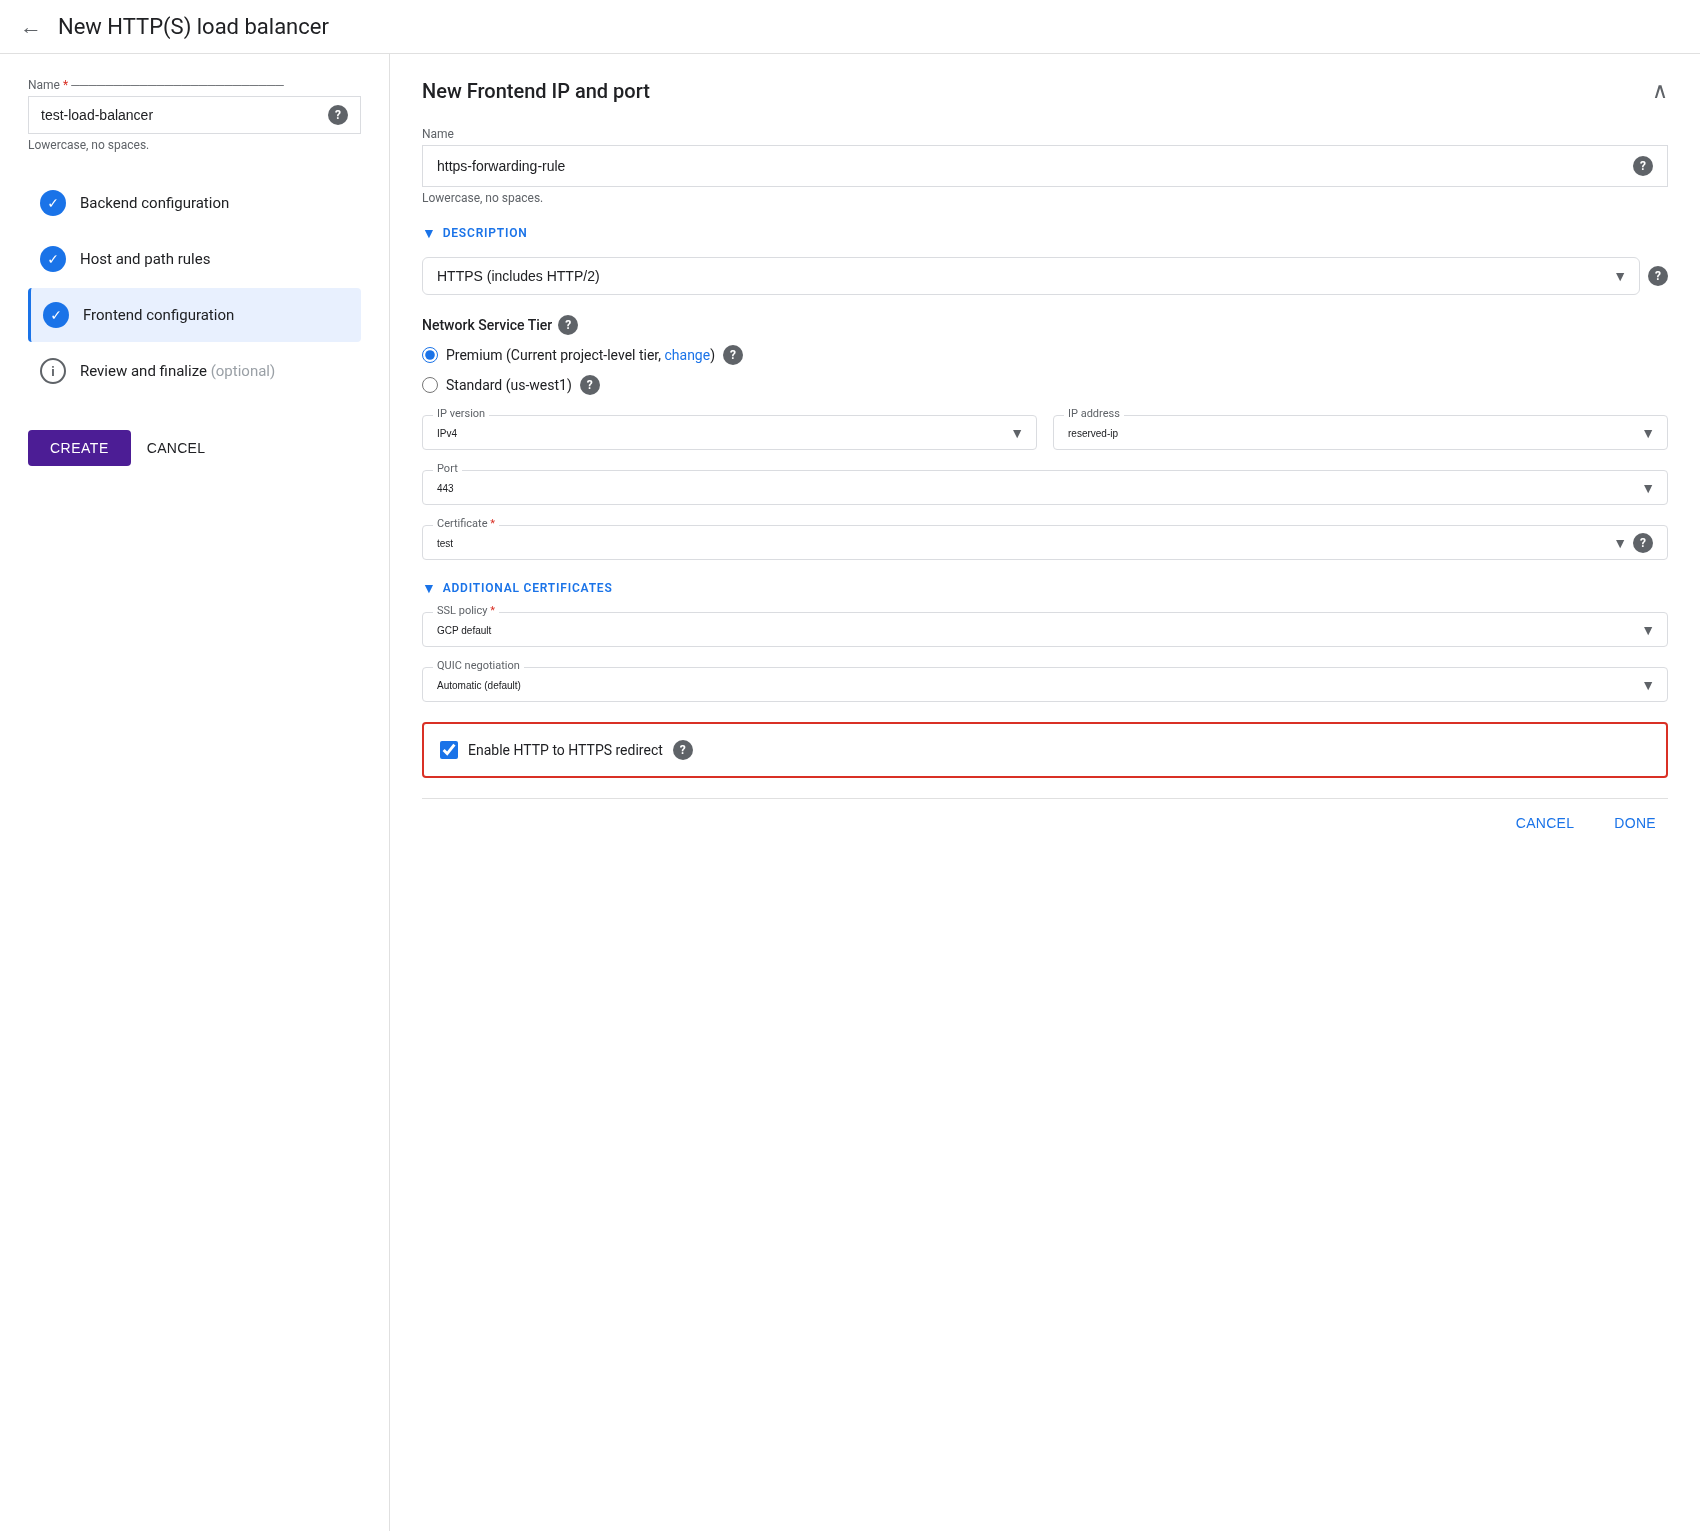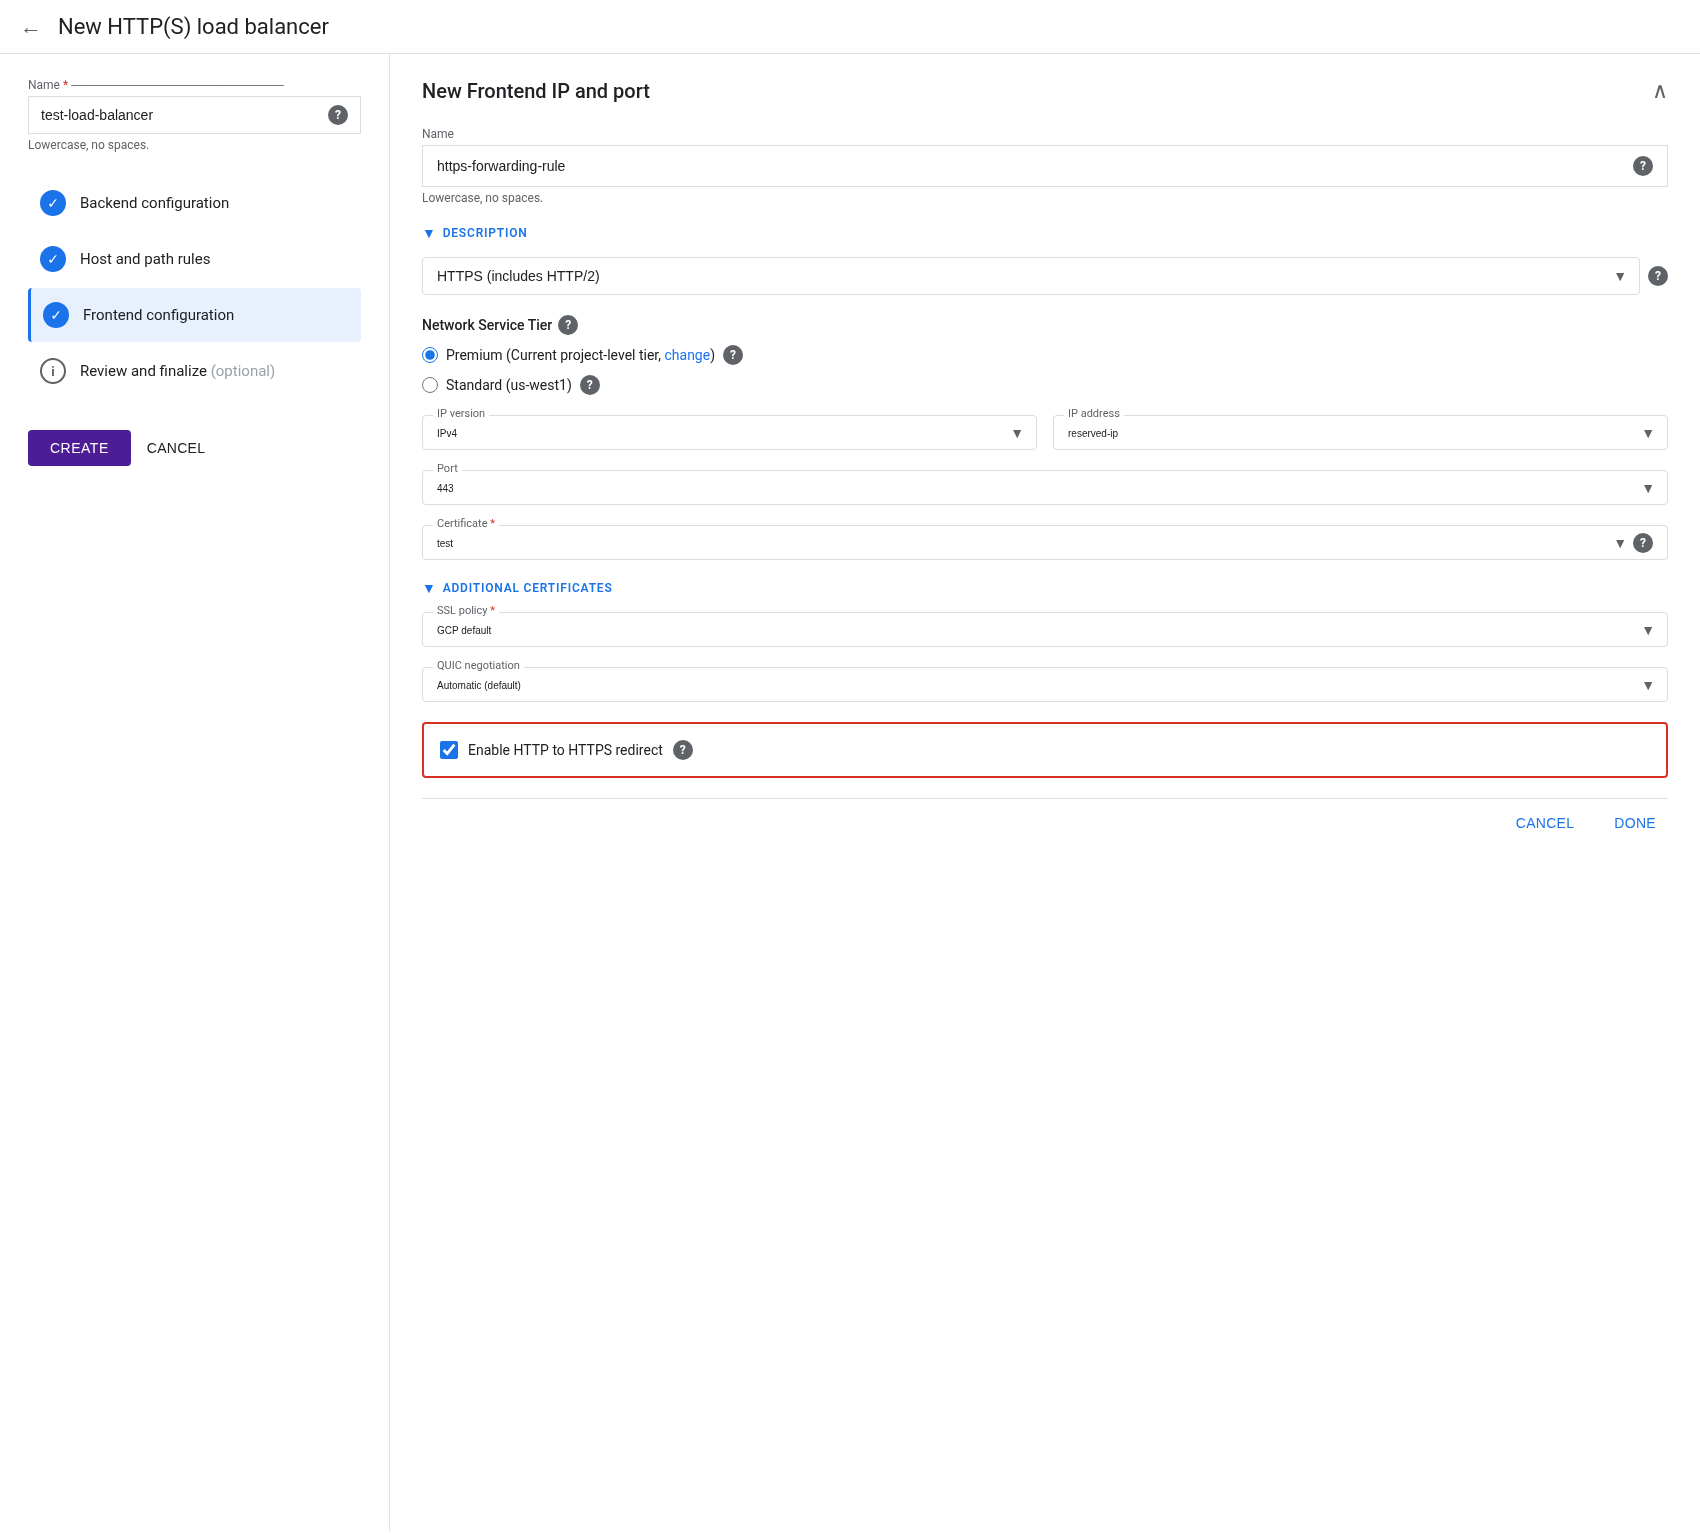--- a/index.html
+++ b/index.html
@@ -262,20 +262,21 @@
       pointer-events: none;
     }
 
     .select-with-help {
       display: flex;
       align-items: center;
       gap: 8px;
     }
     .select-with-help .select-wrapper {
       flex: 1;
+      border-radius: 6px;
     }
 
     .network-tier-section {
       margin-bottom: 20px;
     }
     .network-tier-label {
       font-size: 14px;
       font-weight: 500;
       color: #202124;
       margin-bottom: 10px;

